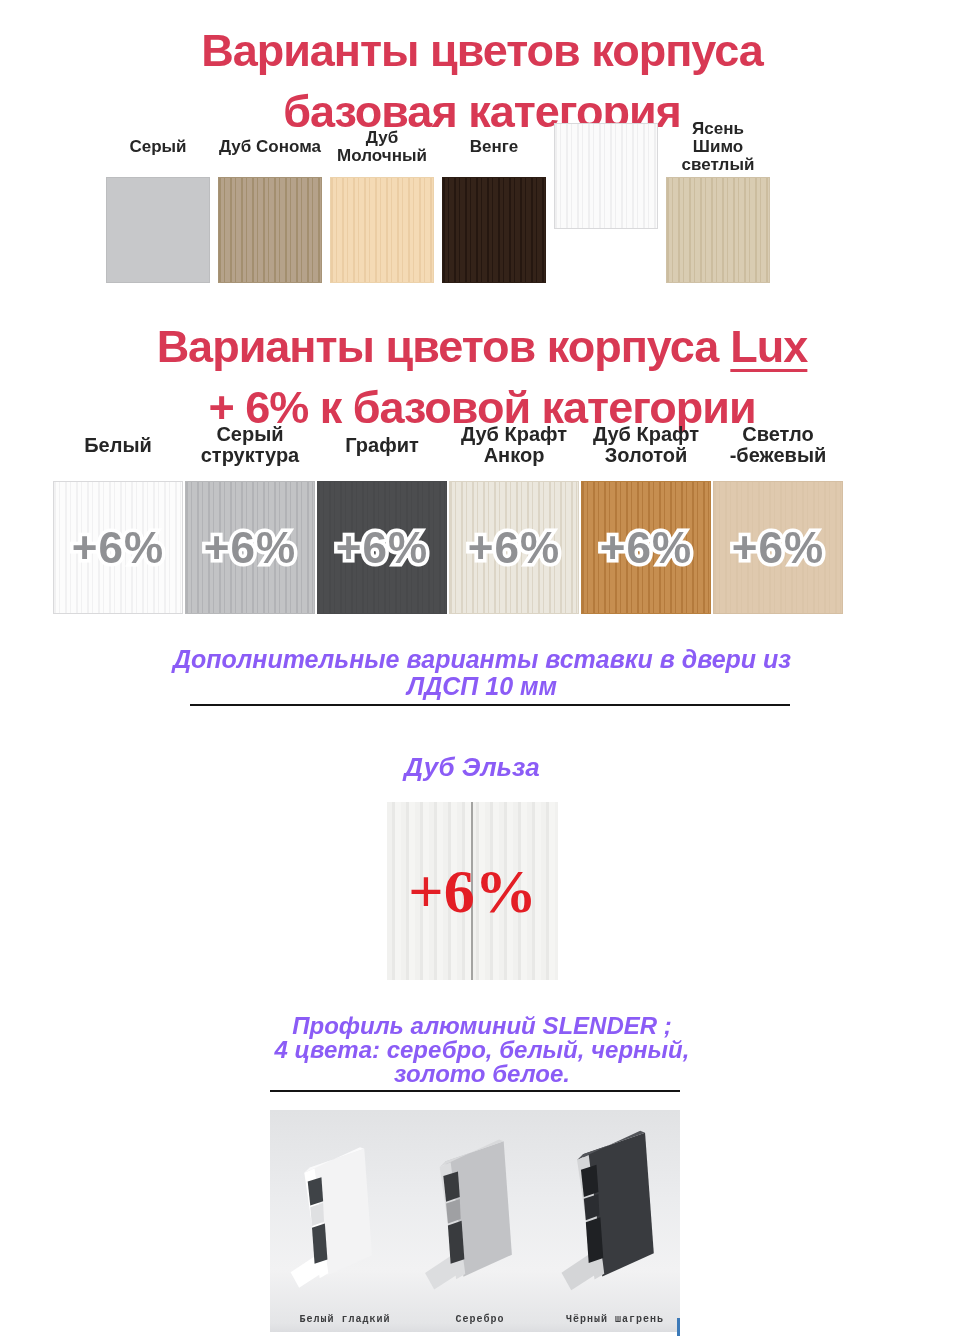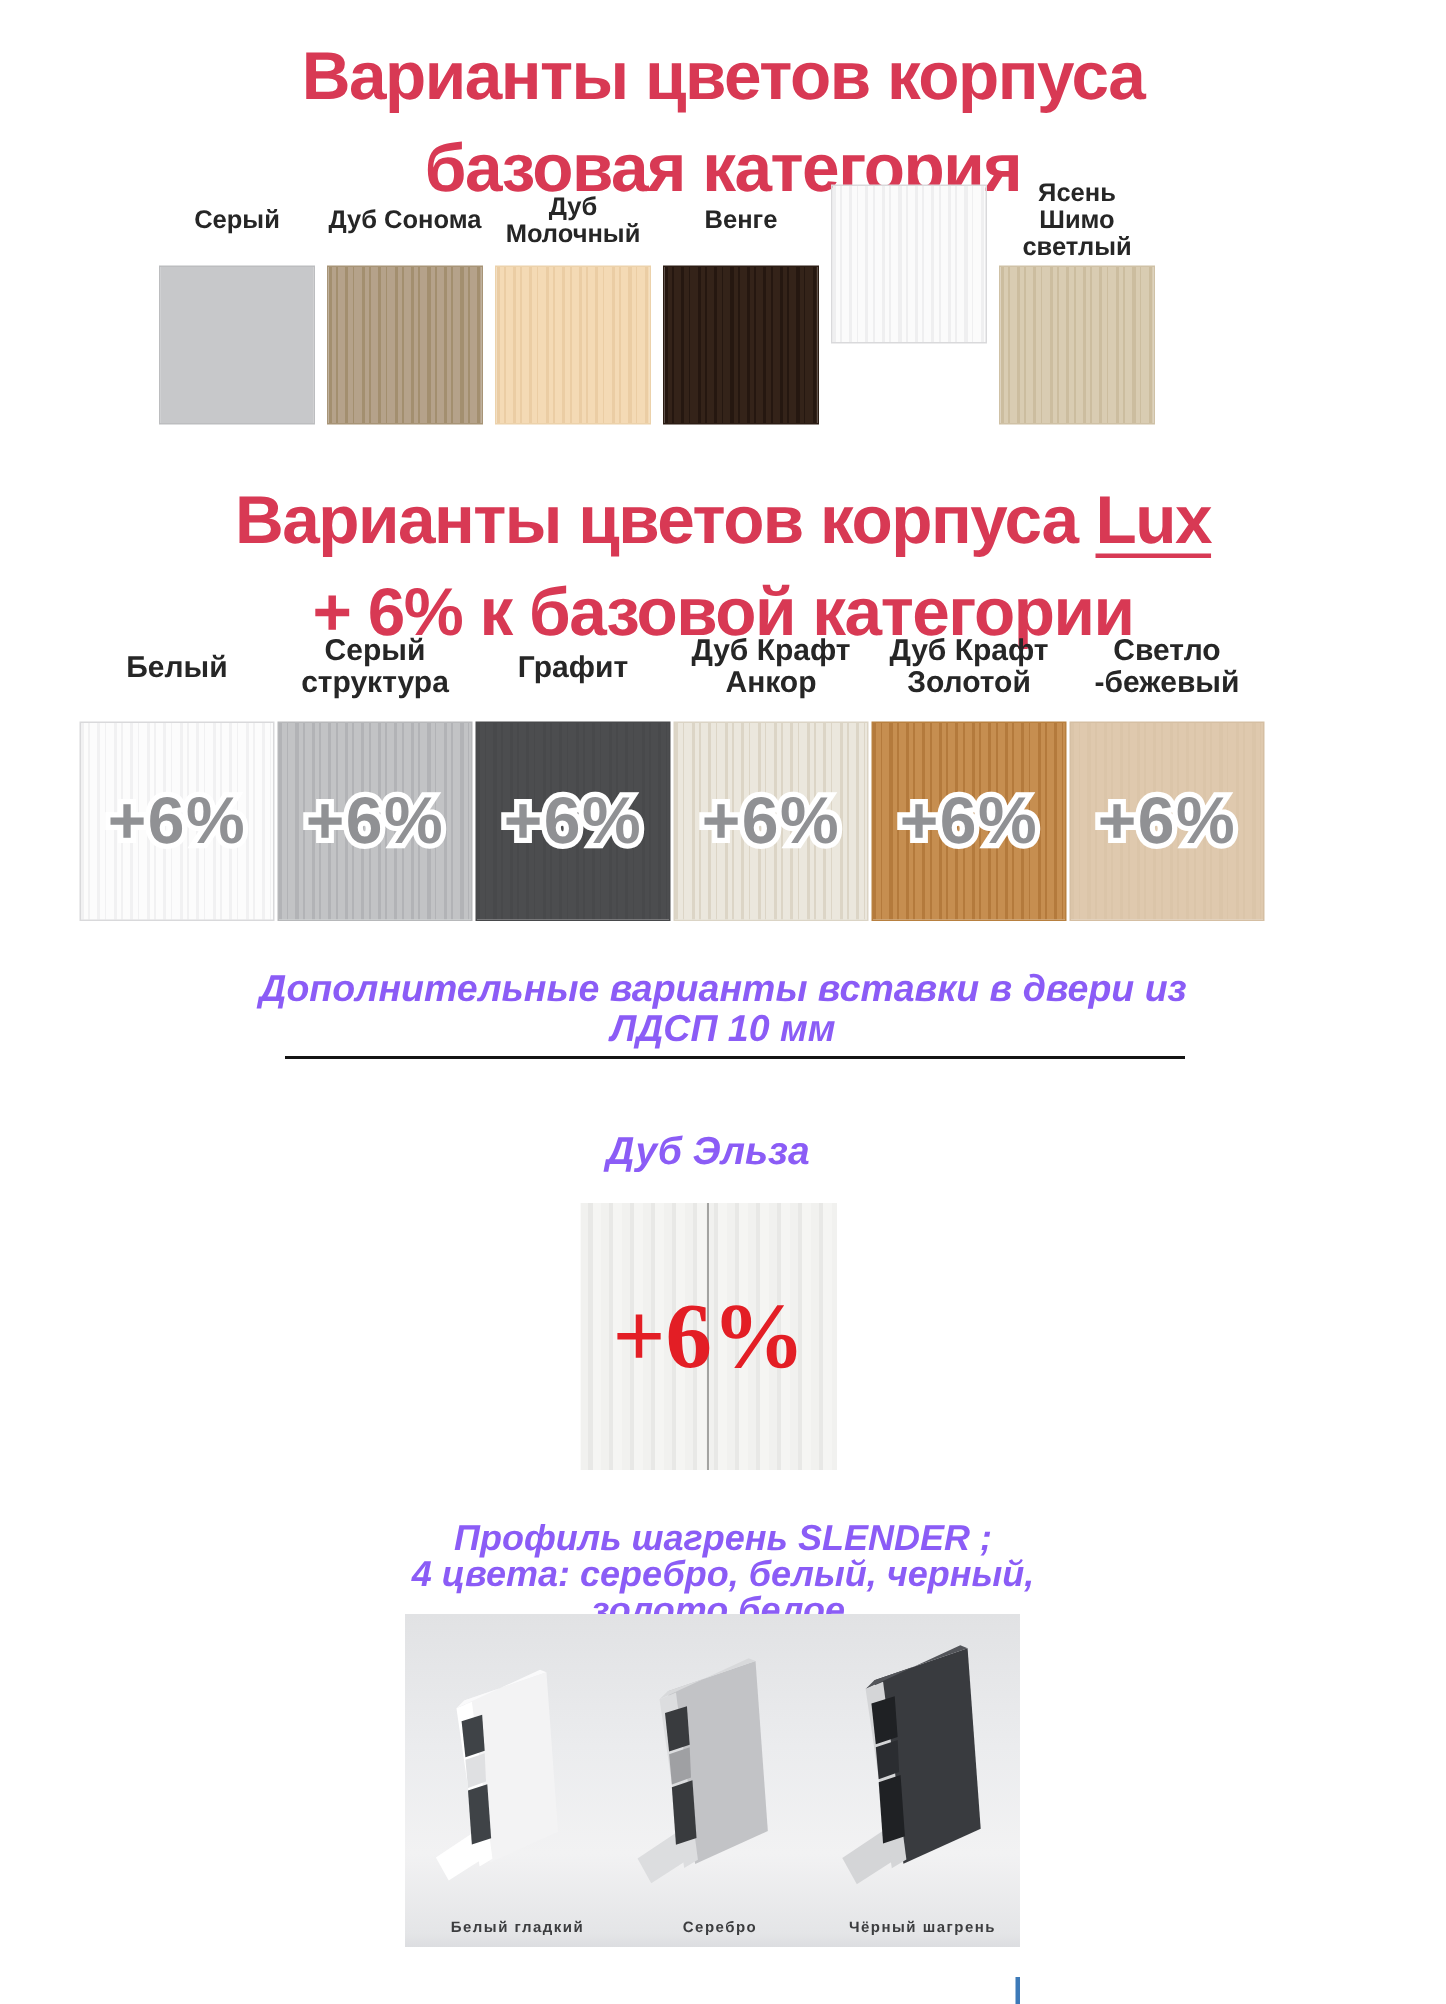--- a/index.html
+++ b/index.html
@@ -65,22 +65,23 @@
   }
   .elza-plus{
     position:absolute;inset:0;display:flex;align-items:center;justify-content:center;
     font-family:"Liberation Serif",serif;font-weight:bold;font-size:62px;
     color:var(--plus-red,#e31e25);
   }
   
   .profile-heading{top:1014px;font-size:24px;line-height:24px;}
   .divider-2{top:1090px;left:270px;width:410px;}
   .photo{
-    position:absolute;left:270px;top:1076px;width:410px;height:222px;
+    position:absolute;left:270px;top:1110px;width:410px;height:222px;
     background:linear-gradient(180deg,#e1e2e4 0%,#ebecee 40%,#f2f2f3 72%,#e4e5e7 96%,#dcdde0 100%);
+    font-family:Liberation Mono, monospace;
   }
   .photo svg{position:absolute;}
   .svg-white{left:18px;top:32px;width:96px;height:150px;}
   .svg-silver{left:152px;top:24px;width:103px;height:160px;}
   .svg-black{left:288px;top:15px;width:110px;height:170px;}
   .photo-label{
     position:absolute;bottom:7px;transform:translateX(-50%);
     font-size:10px;font-weight:bold;letter-spacing:1px;color:#3c3d3f;white-space:nowrap;
   }
   .pl-1{left:75px;}
@@ -207,21 +208,21 @@
     <div>ЛДСП 10 мм</div>
   </div>
   <div class="divider divider-1"></div>
 
   <div class="doc-text elza-label">Дуб Эльза</div>
   <div class="elza-sw">
     <div class="elza-plus">+6%</div>
   </div>
 
   <div class="doc-text profile-heading">
-    <div>Профиль шагрень SLENDER ;</div>
+    <div>Профиль алюминий SLENDER ;</div>
     <div>4 цвета: серебро, белый, черный,</div>
     <div>золото белое.</div>
   </div>
   <div class="divider divider-2"></div>
 
   <div class="photo">
     <svg class="svg-white" viewBox="0 0 110 175" style="--p-face: #f3f3f4; --p-top: #fafafb; --p-cut: #ffffff; --p-mid: #dfe0e2; --p-hole: #3f4347;">
       <use href="#alprofile"></use>
     </svg>
     <svg class="svg-silver" viewBox="0 0 110 175" style="--p-face: #c2c3c6; --p-top: #d8d9db; --p-cut: #dcdddf; --p-mid: #9fa0a3; --p-hole: #393b3e;">

